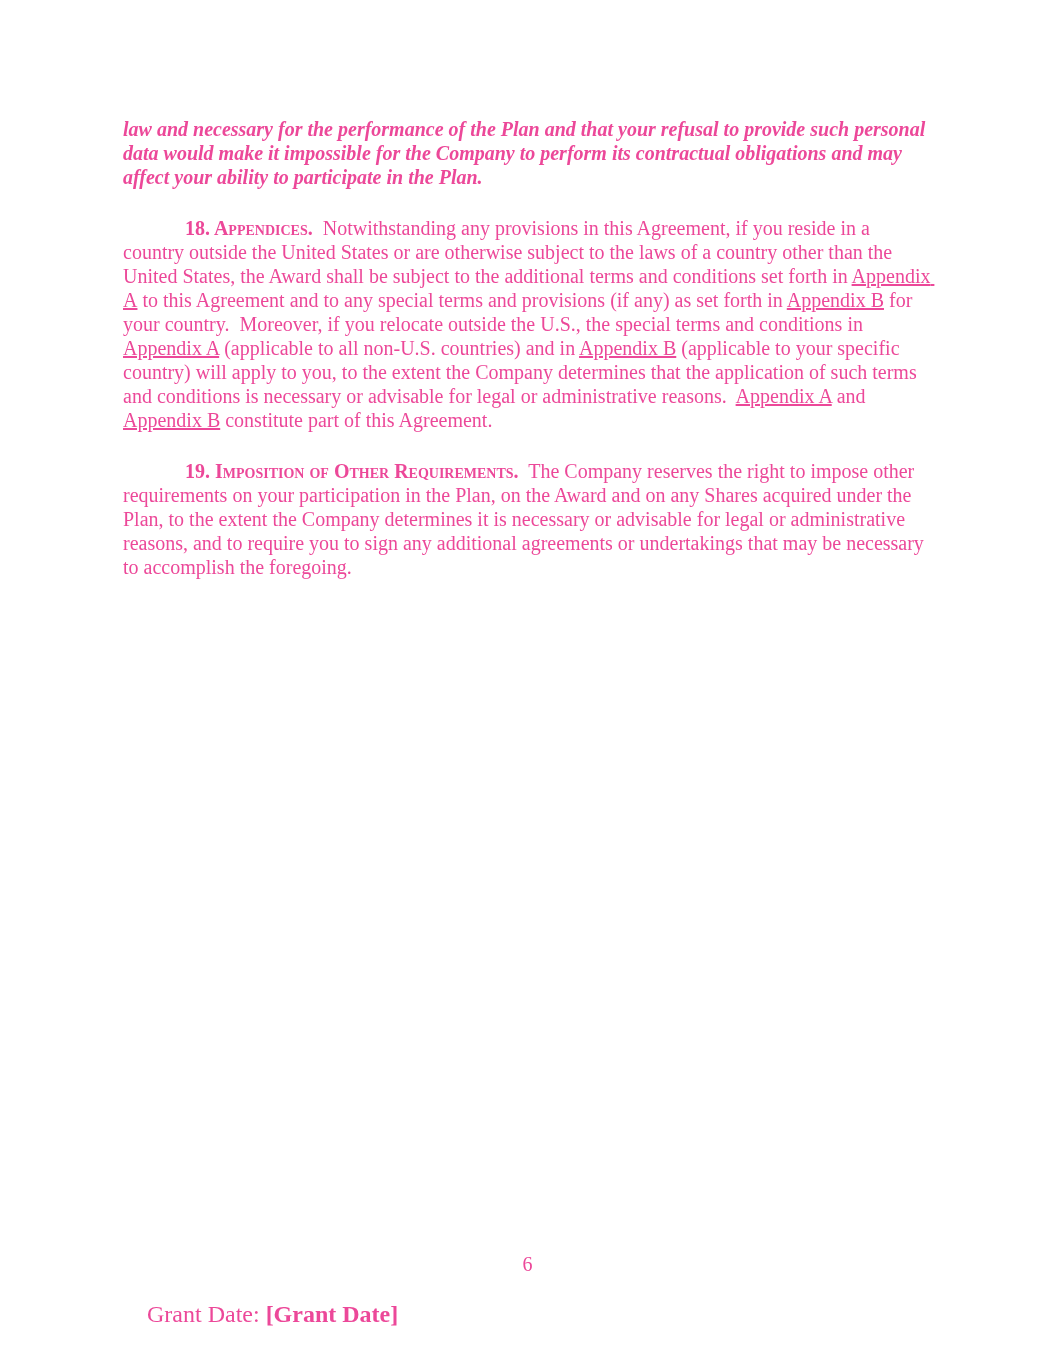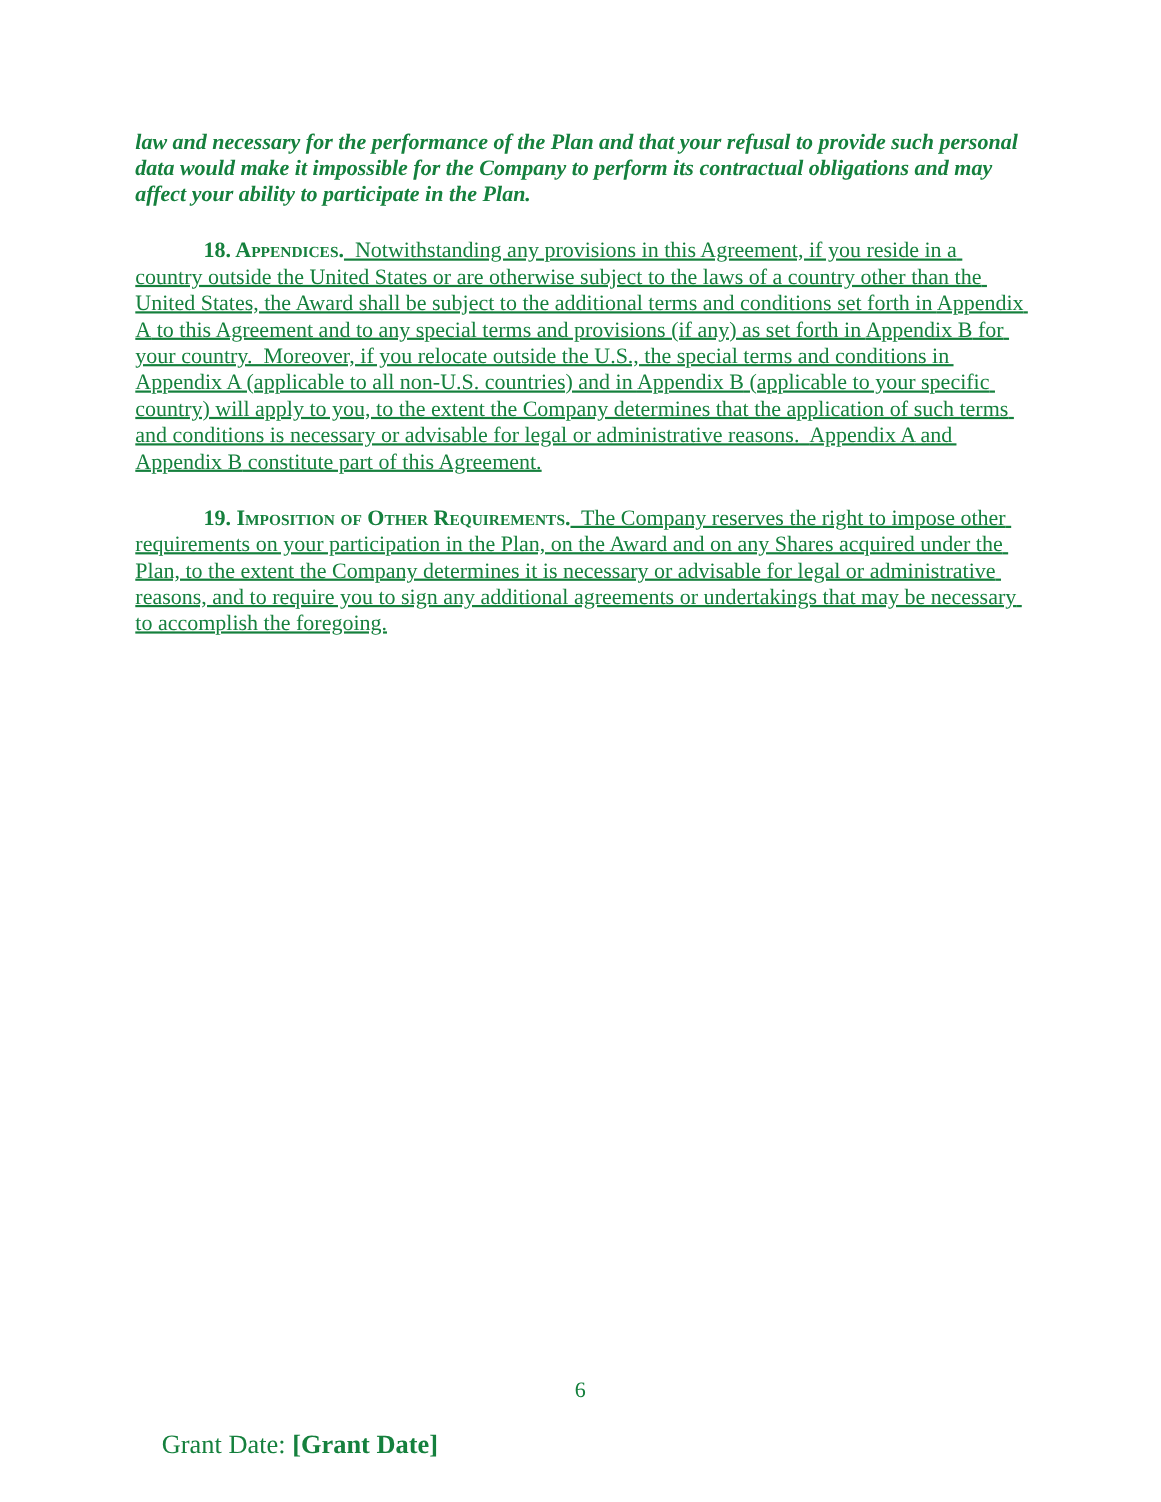--- a/index.html
+++ b/index.html
@@ -5,21 +5,21 @@
   html, body {
     margin: 0;
     padding: 0;
     background: #ffffff;
   }
   .page {
     position: relative;
     width: 1055px;
     height: 1365px;
     background: #ffffff;
-    color: #15803d;
+    color: #ec4899;
     font-family: "Liberation Serif", "DejaVu Serif", serif;
     overflow: hidden;
   }
   .content {
     position: absolute;
     left: 123px;
     top: 117px;
     width: 812px;
     font-size: 20px;
     line-height: 24px;
@@ -39,21 +39,20 @@
   }
   .seg-bold-italic {
     font-weight: bold;
     font-style: italic;
   }
   .seg-underline {
     text-decoration: underline;
   }
   .seg-normal {
     font-weight: normal;
-    text-decoration: underline;
   }
   .page-number {
     position: absolute;
     top: 1252px;
     left: 0;
     width: 100%;
     text-align: center;
     font-size: 20px;
     line-height: 24px;
   }

